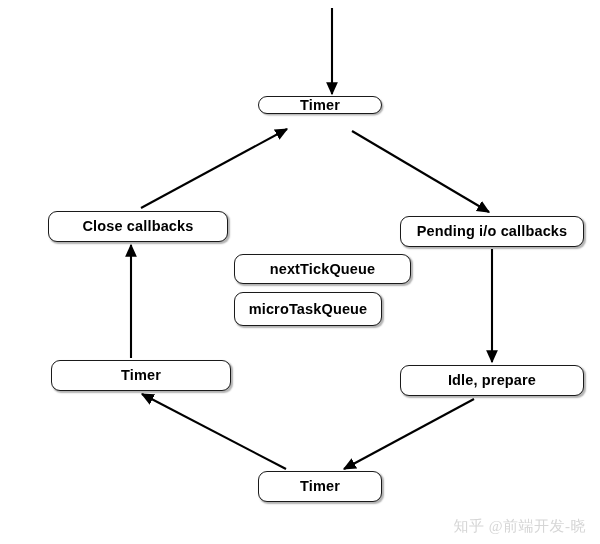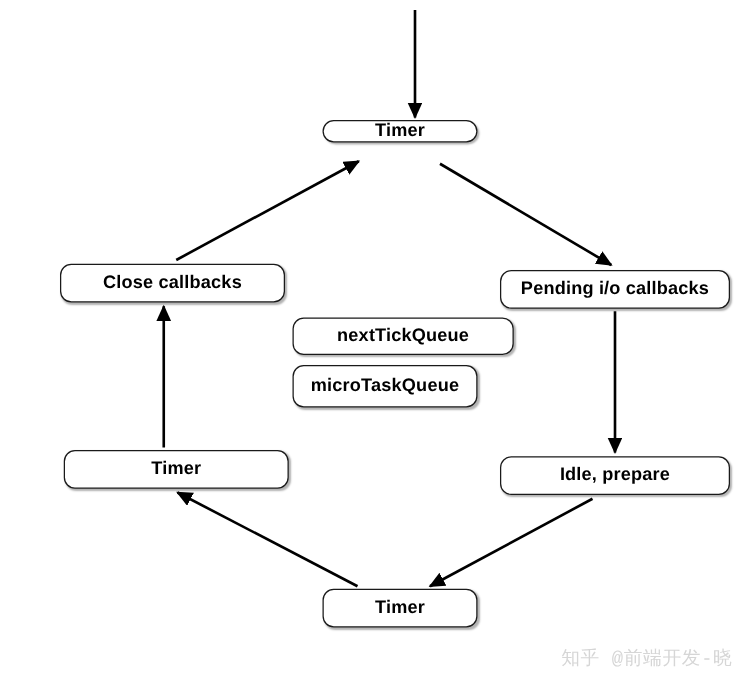--- a/index.html
+++ b/index.html
@@ -46,21 +46,21 @@
   .node-label {
     pointer-events: none;
     line-height: 1;
   }
   .watermark {
     position: absolute;
     right: 14px;
     bottom: 8px;
     color: #d6d6d6;
     font-size: 15px;
-    font-family: Liberation Mono, monospace;
+    font-family: Liberation Serif, serif;
     letter-spacing: 0.5px;
     white-space: nowrap;
     z-index: 3;
   }
 </style>
 </head>
 <body>
 
 <div id="diagram-root">
 

